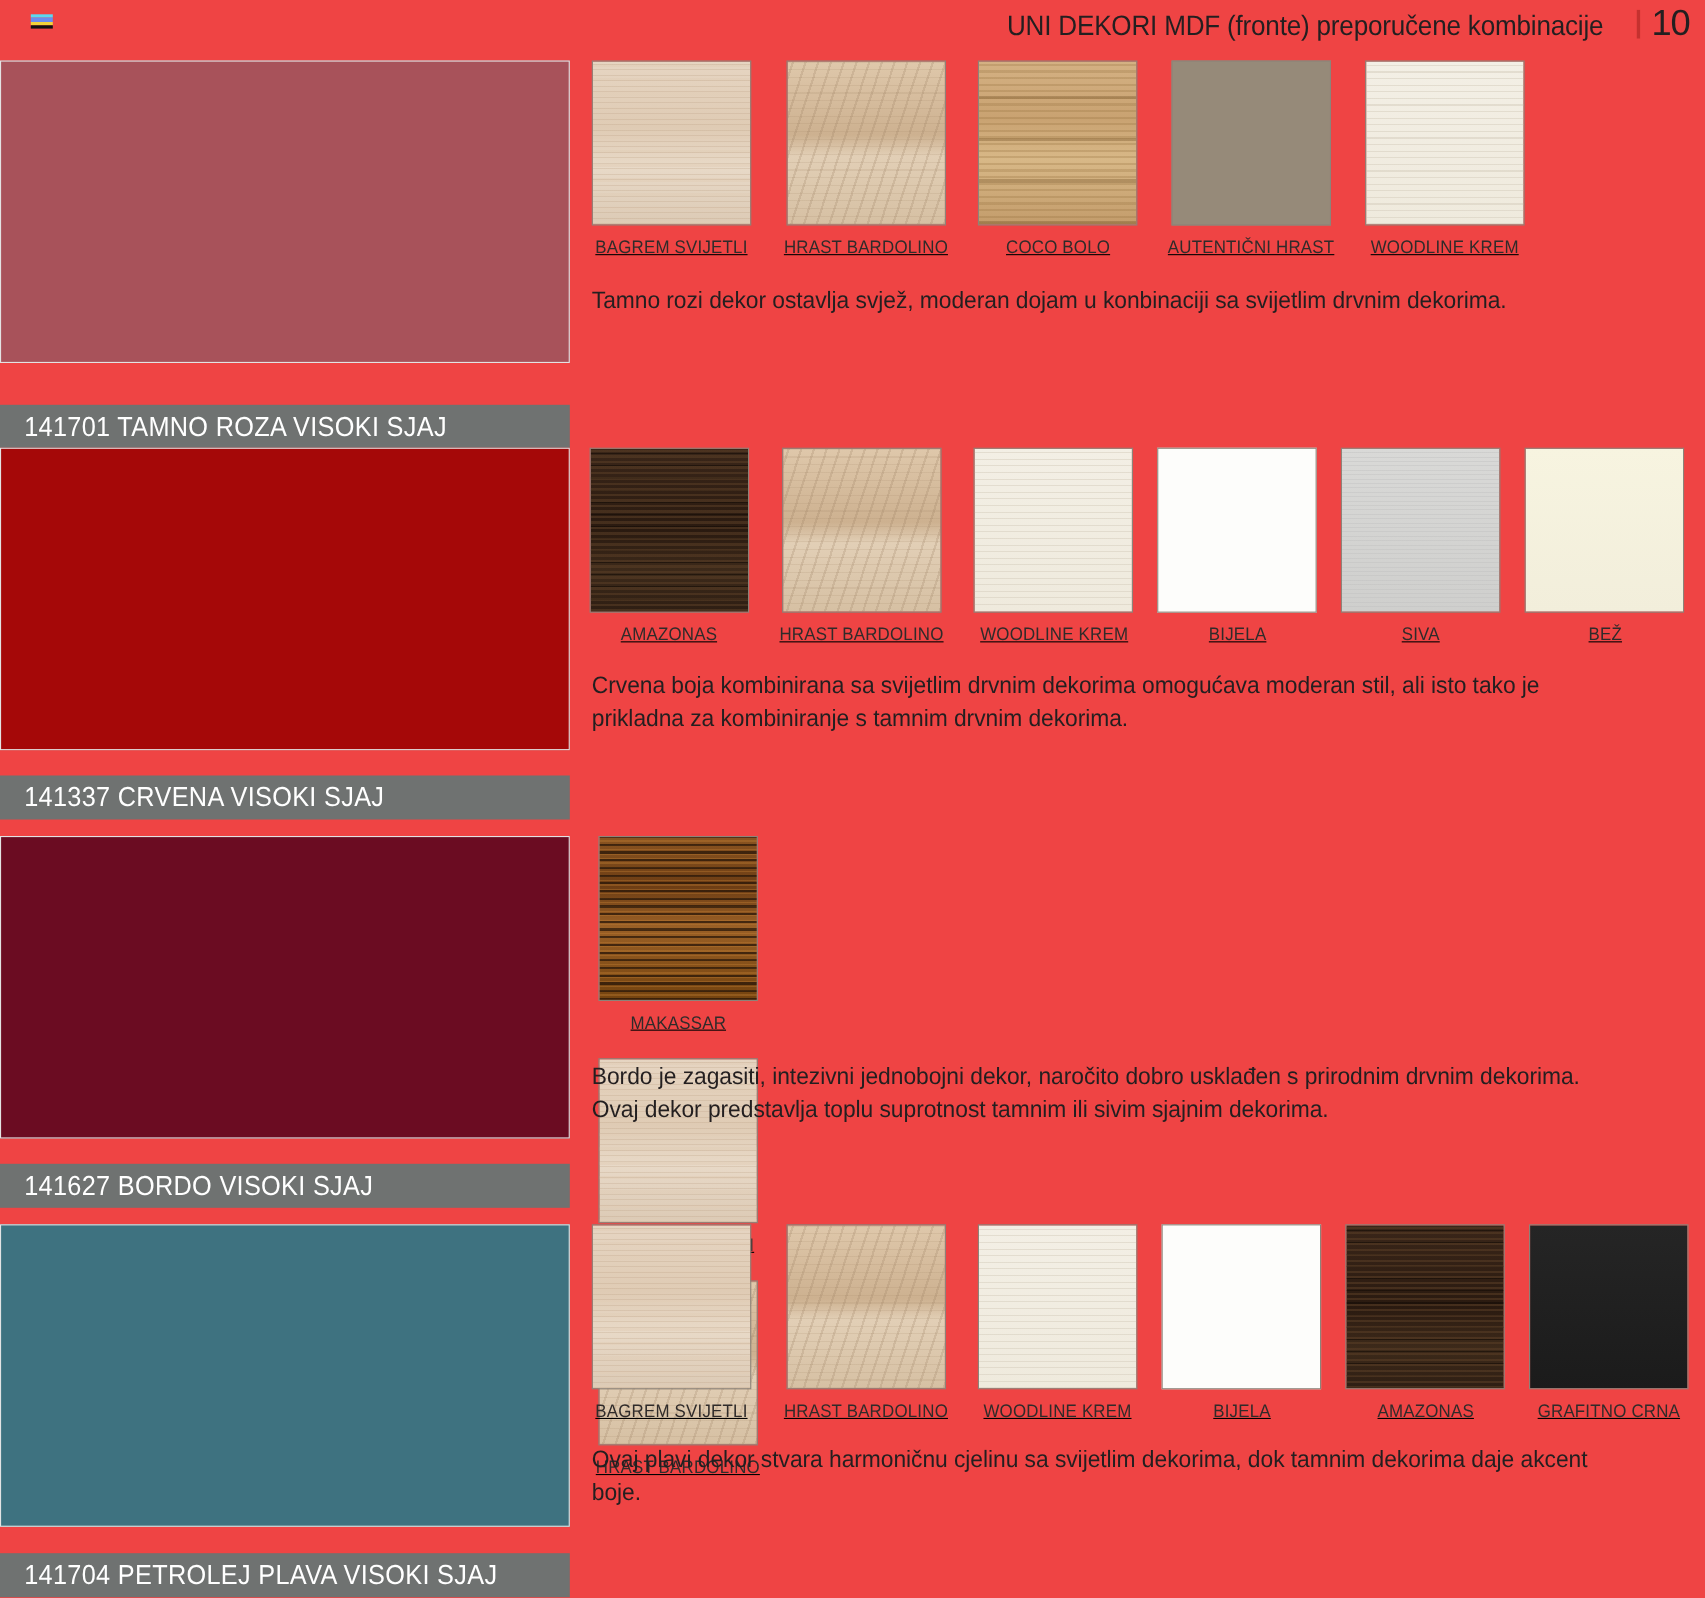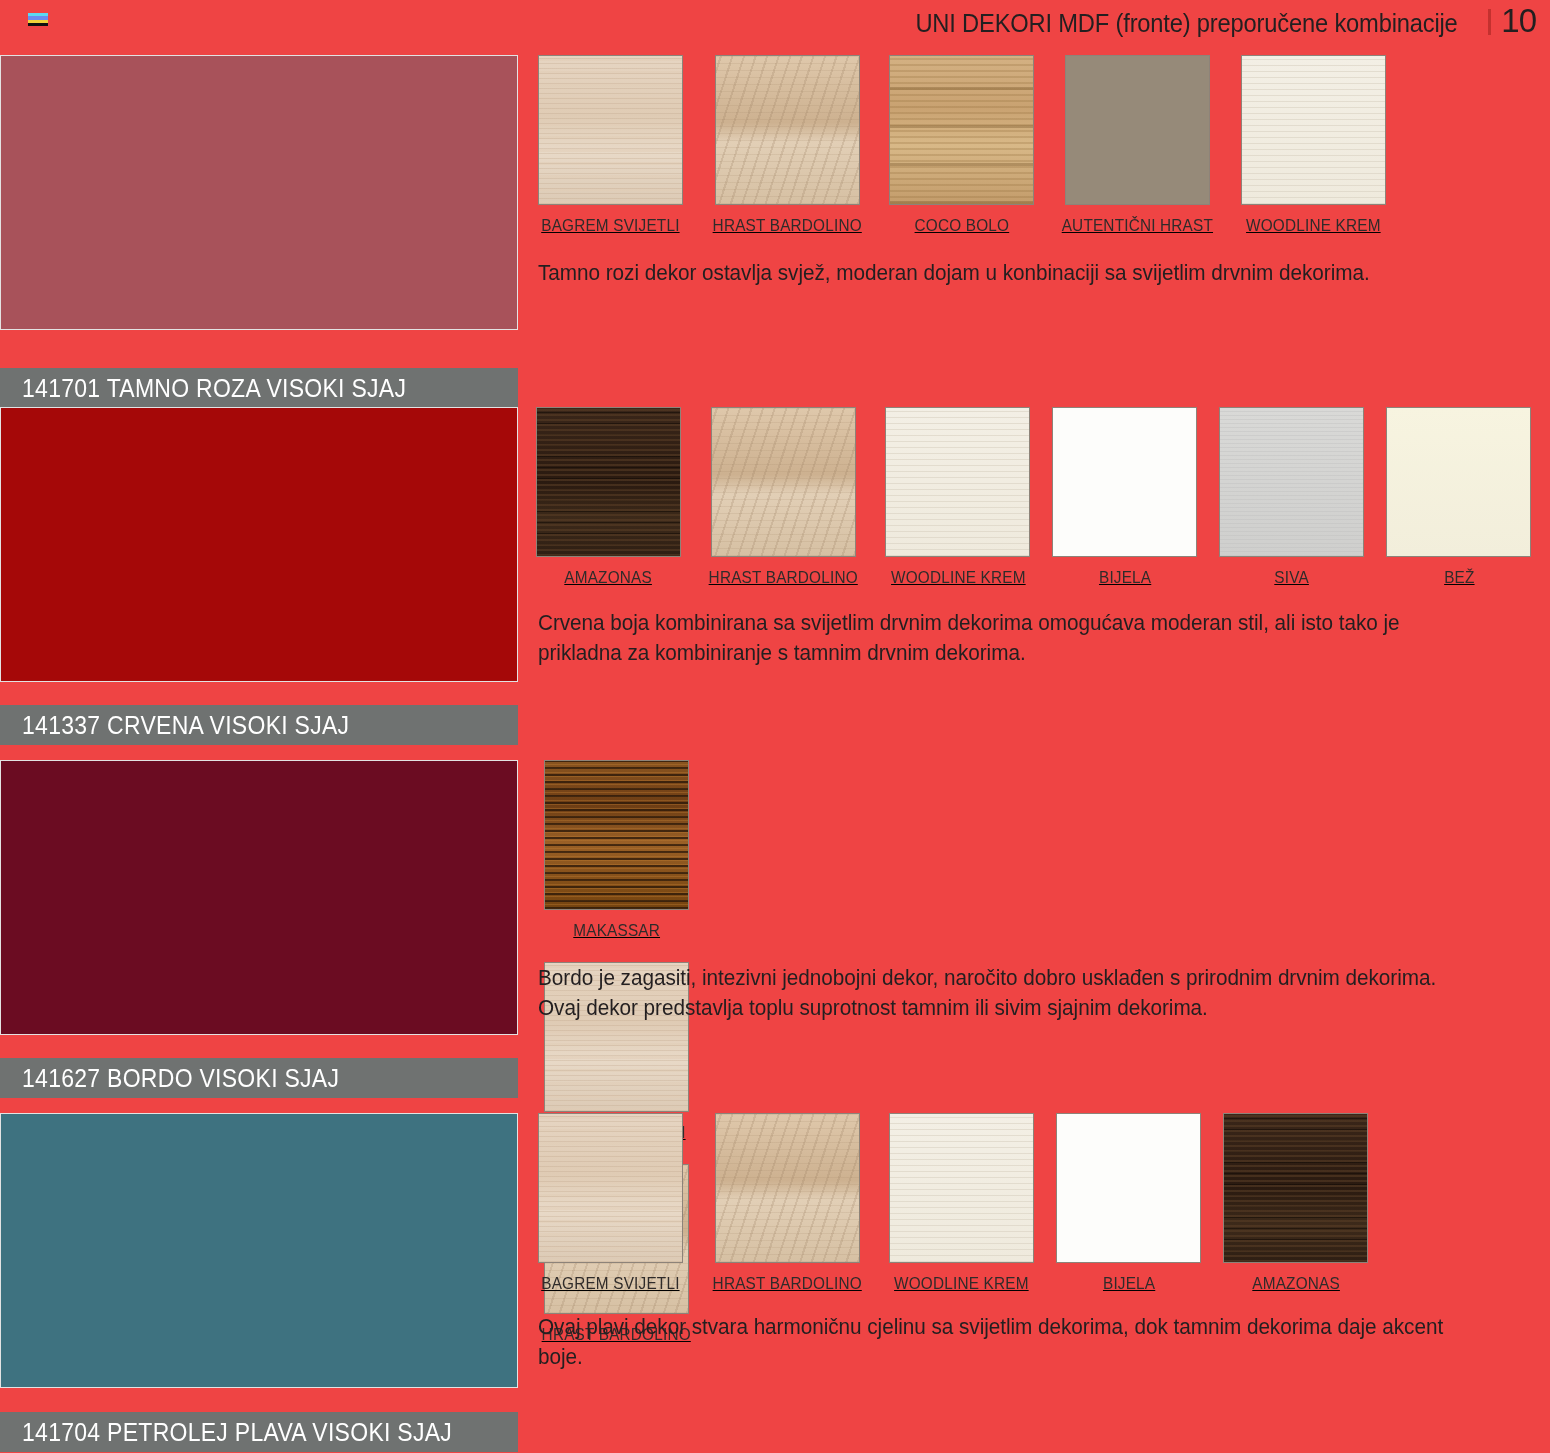--- a/index.html
+++ b/index.html
@@ -329,17 +329,21 @@
           <div class="swatch-label">WOODLINE KREM</div>
         </div>
         <div class="swatch">
           <div class="swatch-tile tex-bijela" style="width: 145px; height: 150px;"></div>
           <div class="swatch-label">BIJELA</div>
         </div>
         <div class="swatch">
           <div class="swatch-tile tex-amazonas" style="width: 145px; height: 150px;"></div>
           <div class="swatch-label">AMAZONAS</div>
         </div>
+        <div class="swatch">
+          <div class="swatch-tile tex-grafitno" style="width: 145px; height: 150px;"></div>
+          <div class="swatch-label">GRAFITNO CRNA</div>
+        </div>
       </div>
     <div class="desc" style="left:538px; top:199px; width:970px;">Ovaj plavi dekor stvara harmoničnu cjelinu sa svijetlim dekorima, dok tamnim dekorima daje akcent boje.</div>
   </div>
 
 </div>
 
 </body></html>

